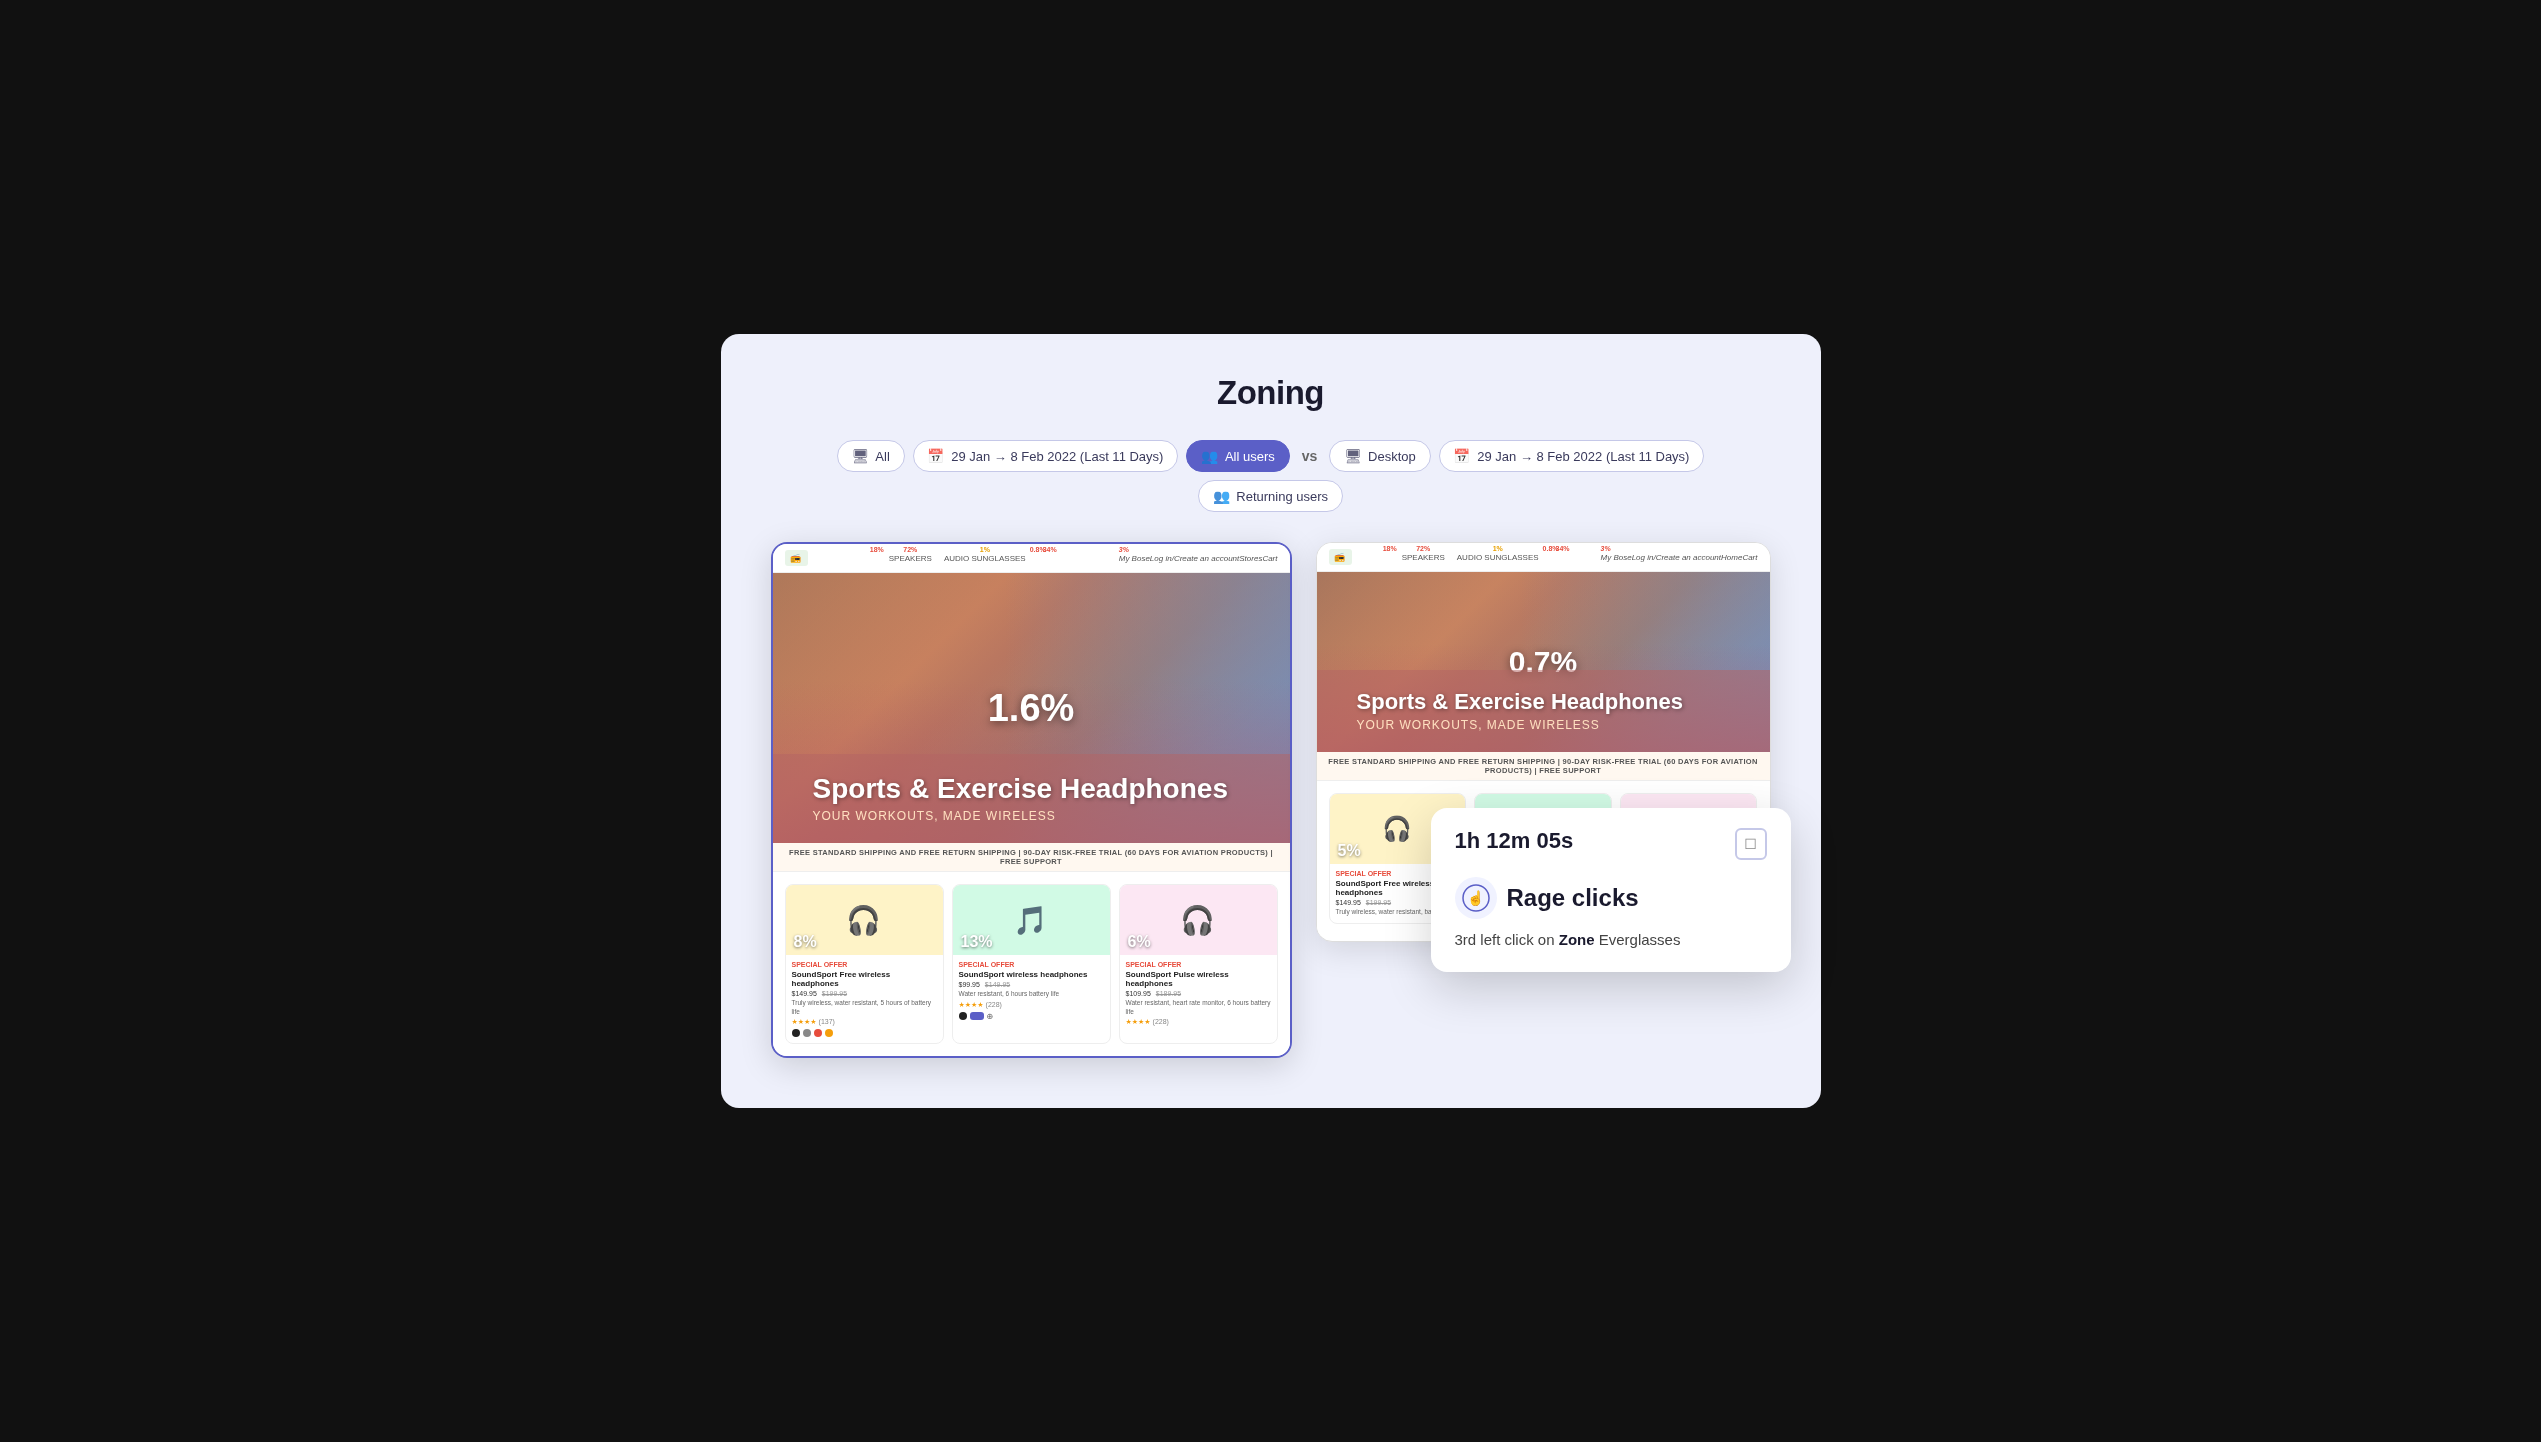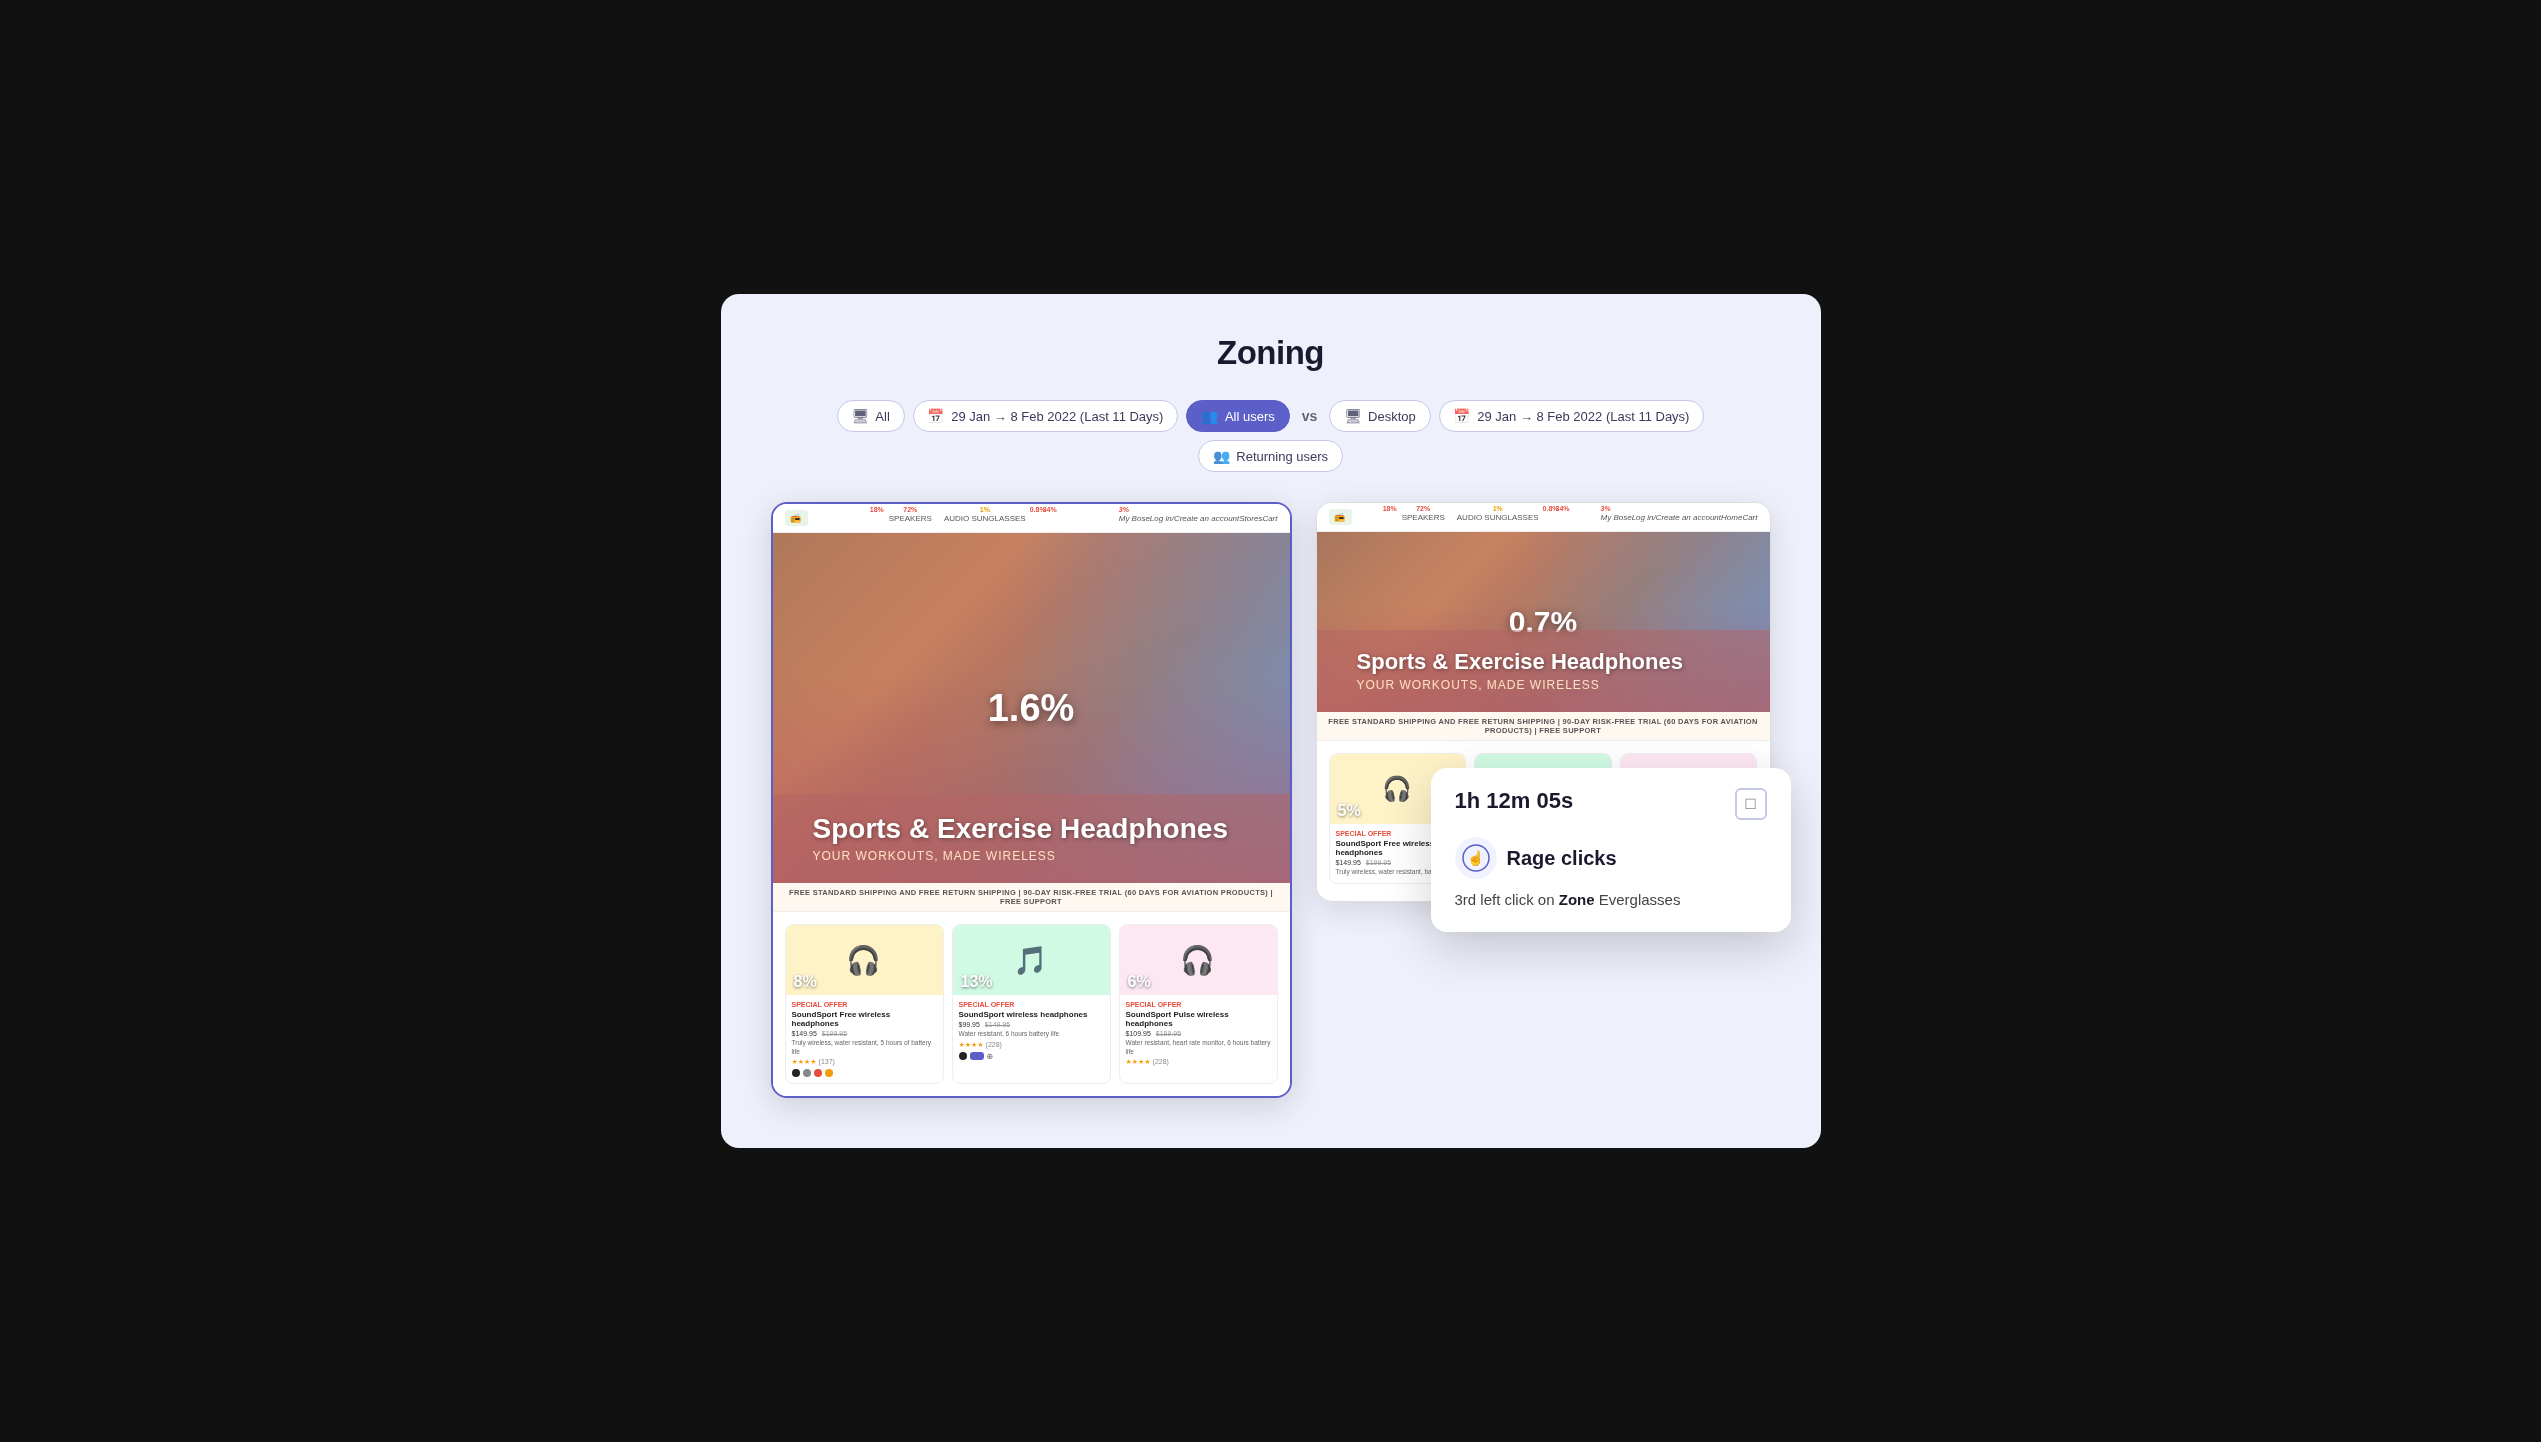--- a/index.html
+++ b/index.html
@@ -146,21 +146,21 @@
     .site-actions {
       display: flex;
       gap: 0;
       font-size: 8px;
       color: #555;
       font-style: italic;
     }
 
     .hero-section {
       position: relative;
-      height: 350px;
+      height: 270px;
       overflow: hidden;
       background: linear-gradient(135deg, #8B6B6B 0%, #c9956b 30%, #a0856b 60%, #7b9bc9 100%);
     }
 
     .hero-section.right {
       height: 180px;
     }
 
     .hero-text-overlay {
       position: absolute;
@@ -360,21 +360,21 @@
       background: #f0f2ff;
       border-radius: 50%;
       display: flex;
       align-items: center;
       justify-content: center;
       font-size: 20px;
       flex-shrink: 0;
     }
 
     .tooltip-rage-title {
-      font-size: 20px;
+      font-size: 24px;
       font-weight: 700;
       color: #1a1a2e;
     }
 
     .tooltip-desc {
       font-size: 15px;
       color: #444;
       line-height: 1.4;
     }
 

